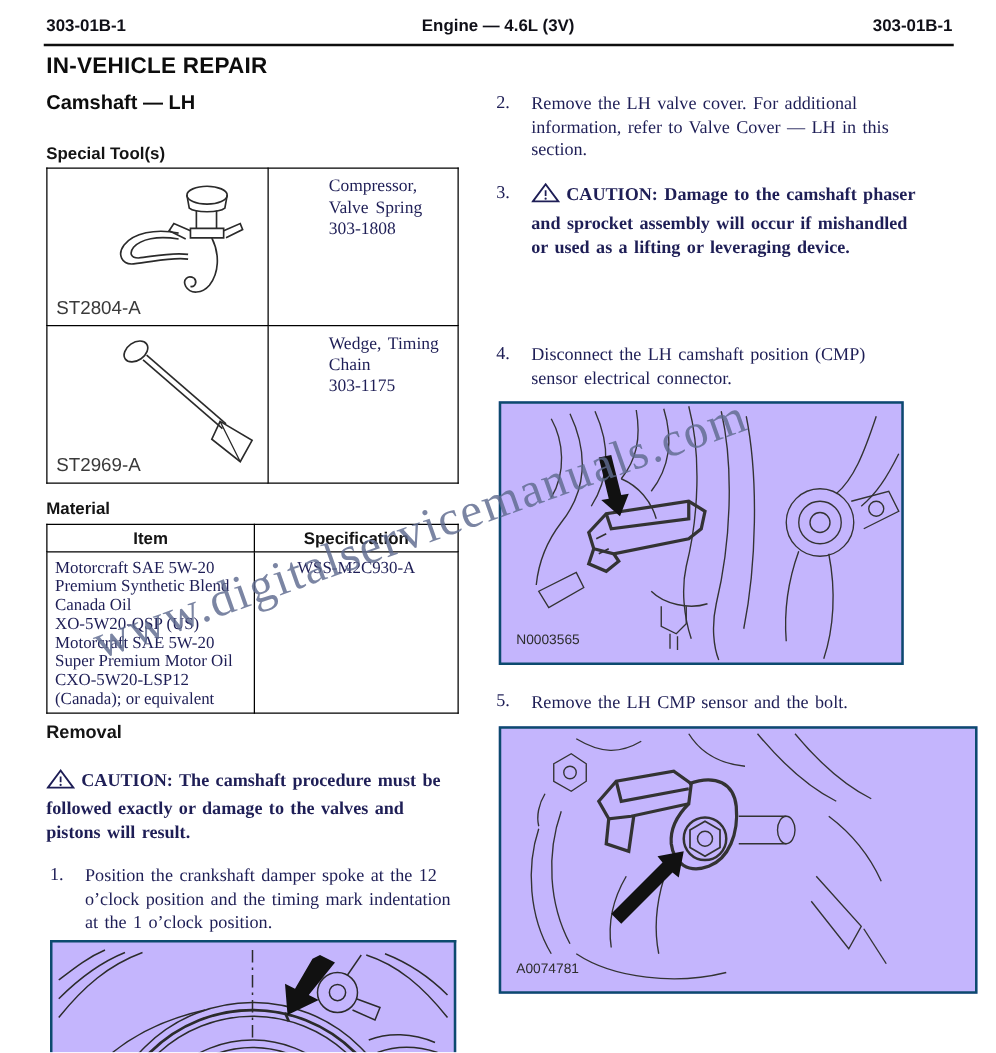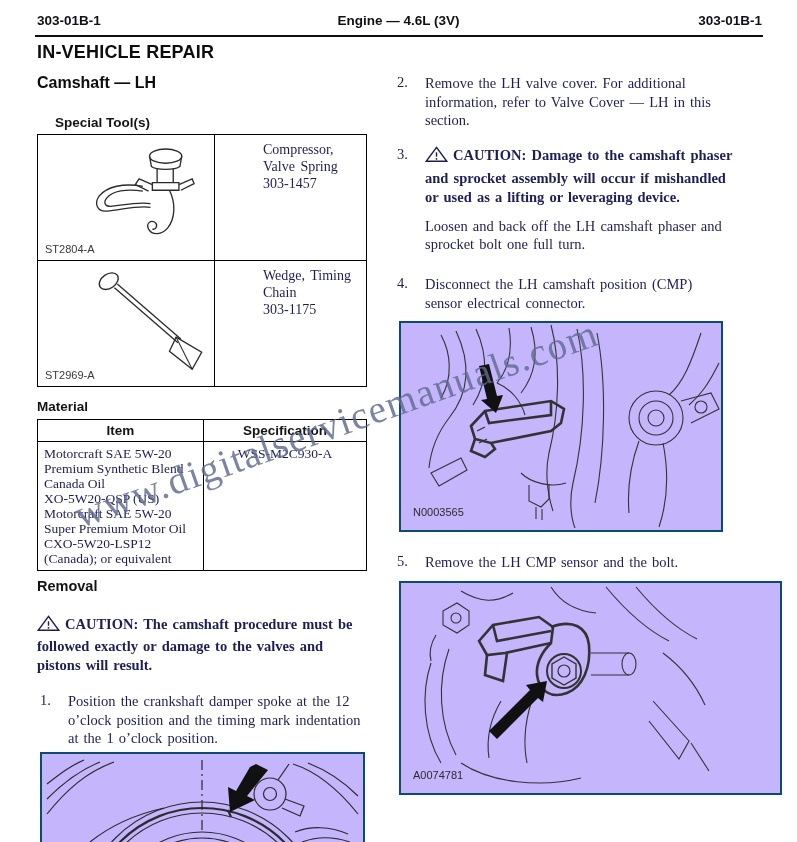--- a/index.html
+++ b/index.html
@@ -18,21 +18,21 @@
   
   .sec-title { position:absolute; left:37px; top:42px;  font-weight:bold; font-size:18px; color:#0d0d0d; letter-spacing:.2px; }
   .sub-title { position:absolute; left:37px; top:74px;  font-weight:bold; font-size:16px; color:#0d0d0d; }
   .h3        { position:absolute; font-weight:bold; font-size:13.5px; color:#141414; }
   
   table { border-collapse:collapse; }
   .tools-table { position:absolute; left:37px; top:134px; width:330px; }
   .tools-table td { border:1.8px solid #000; vertical-align:top;padding-left:48px; }
   .tool-img-cell { width:135px; height:126px; position:relative; }
   .tool-img-cell svg { display:block; margin:4px auto 0; }
-  .img-label { position:absolute; left:7px; bottom:5px; font-size:11px; color:#3a3a3a; font-family:"Liberation Sans","DejaVu Sans",sans-serif; }
+  .img-label { position:absolute; left:7px; bottom:5px; font-size:15px; color:#3a3a3a; font-family:"Liberation Sans","DejaVu Sans",sans-serif; }
   .tool-desc { padding:6px 8px; font-size:14px; line-height:17px; color:#1e1e56; word-spacing:2px; }
   .mat-table { position:absolute; left:37px; top:419px; width:330px; }
   .mat-table th { border:1.8px solid #000; font-family:"Liberation Sans","DejaVu Sans",sans-serif;
                   font-size:13.5px; color:#141414; padding:3px 2px; }
   .mat-table td { border:1.8px solid #000; vertical-align:top; }
   .mat-item { width:166px; padding:4px 6px; font-size:13.5px; line-height:15px; color:#1e1e56;margin-top:40px; }
   .mat-spec { padding:4px 4px; font-size:13.5px; text-align:center; color:#1e1e56; }
   
   .para { font-size:14.5px; line-height:18.5px; word-spacing:1.5px; color:#1e1e56; }
   .bold { font-weight:bold; }
@@ -61,21 +61,21 @@
 <div class="page">
 
   <div class="hdr-left sans">303-01B-1</div>
   <div class="hdr-ctr sans">Engine — 4.6L (3V)</div>
   <div class="hdr-right sans">303-01B-1</div>
   <div class="hdr-rule"></div>
 
   <div class="sec-title sans">IN-VEHICLE REPAIR</div>
   <div class="sub-title sans">Camshaft — LH</div>
 
-  <div class="h3 sans" style="left:37px; top:115px;margin-left:18px;">Special Tool(s)</div>
+  <div class="h3 sans" style="left:37px; top:115px;">Special Tool(s)</div>
   <table class="tools-table">
     <tbody>
         <tr>
       <td class="tool-img-cell">
         <svg width="128" height="112" viewBox="0 0 135 118">
           <g fill="none" stroke="#2b2b2b" stroke-width="1.4">
             <ellipse cx="84" cy="18" rx="17" ry="7.5"></ellipse>
             <path d="M67 18 L69 29 C74 33 94 33 99 29 L101 18"></path>
             <path d="M75 31 L75 46 M92 31 L92 46"></path>
             <path d="M70 46 L98 46 L98 54 L70 54 Z"></path>
@@ -84,21 +84,21 @@
             <path d="M88 54 C95 68 94 84 86 94 C80 101 70 102 66 95 C63 89 68 85 73 88"></path>
             <path d="M73 88 C76 91 74 96 70 95"></path>
             <path d="M60 50 C40 46 22 50 14 60 C8 68 12 77 22 76 C40 74 55 70 68 72"></path>
             <path d="M60 55 C42 52 28 55 22 62 C18 67 20 71 26 71 C42 69 56 66 68 68"></path>
           </g>
         </svg>
         <span class="img-label">ST2804-A</span>
       </td>
       <td class="tool-desc">
         <div>Compressor, Valve Spring</div>
-        <div>303-1457</div>
+        <div>303-1808</div>
       </td>
     </tr>
     <tr>
       <td class="tool-img-cell">
         <svg width="128" height="112" viewBox="0 0 135 118">
           <g fill="none" stroke="#2b2b2b" stroke-width="1.4">
             <ellipse cx="24" cy="17" rx="11" ry="7.5" transform="rotate(-35 24 17)"></ellipse>
             <line x1="30" y1="24" x2="97" y2="82"></line>
             <line x1="33" y1="20" x2="100" y2="78"></line>
             <path d="M95 76 L122 92 L112 110 L88 91 Z"></path>
@@ -187,21 +187,20 @@
 
   <div class="step" style="left:397px; top:146px; width:345px;">
     <span class="num">3.</span>
     <div class="body para bold" style="width:317px; line-height:19.5px;">
       <span class="caut-icon"><svg width="23" height="17" viewBox="0 0 26 19">
         <path d="M13 1.5 L24.5 17 L1.5 17 Z" fill="none" stroke="#1e1e56" stroke-width="1.7"></path>
         <line x1="13" y1="7" x2="13" y2="12" stroke="#1e1e56" stroke-width="1.6"></line>
         <circle cx="13" cy="14.5" r="1" fill="#1e1e56"></circle>
       </svg></span><span>CAUTION: Damage to the camshaft phaser and sprocket assembly will occur if mishandled or used as a lifting or leveraging device.</span>
     </div>
-    <div class="body para" style="width:307px; margin-top:9px;">Loosen and back off the LH camshaft phaser and sprocket bolt one full turn.</div>
   </div>
 
   <div class="step" style="left:397px; top:275px; width:340px;">
     <span class="num">4.</span>
     <div class="body para" style="width:307px;">Disconnect the LH camshaft position (CMP) sensor electrical connector.</div>
   </div>
 
   <div class="figure" style="left:399px; top:321px; width:324px; height:211px;">
     <svg width="320" height="207" viewBox="0 0 320 207">
       <g fill="none" stroke="#333" stroke-width="1.1">

